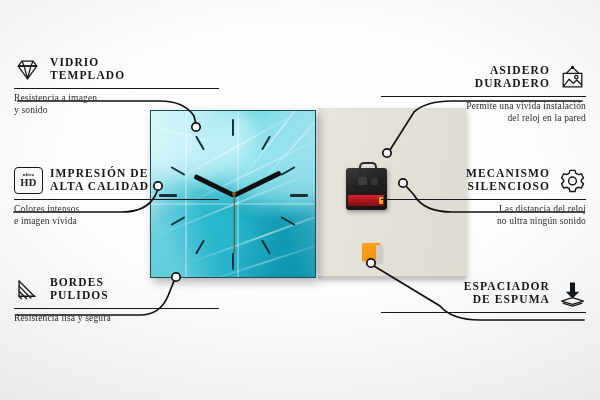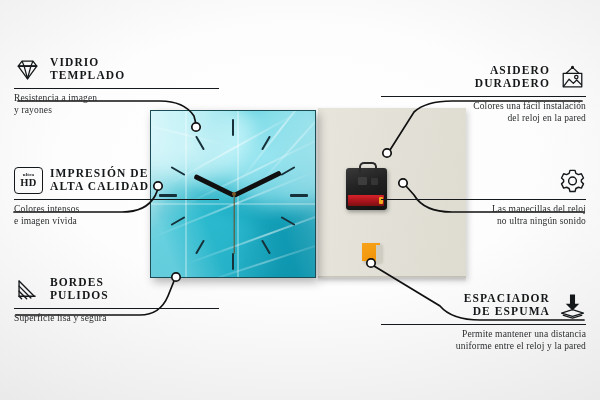--- a/index.html
+++ b/index.html
@@ -334,21 +334,21 @@
           <path d="M9.5 6 L12 12 L16 27 L20 12 L22.5 6"></path>
           <path d="M5 12 H27"></path>
         </svg>
       </span>
       <span class="f-title">
         <span>VIDRIO</span><br><span>TEMPLADO</span>
       </span>
     </div>
     <div class="f-rule"></div>
     <div class="f-desc">
-      <span>Resistencia a imagen</span><br><span>y rayones</span>
+      <span>Resistencia a imagen</span><br><span>y sonido</span>
     </div>
   </div>
 
   <div class="feature left" style="left:14px; top:163px;">
     <div class="f-head">
       <span class="f-icon">
         <span class="hd-badge">
           <span class="u">ultra</span>
           <span class="h">HD</span>
         </span>
@@ -373,72 +373,72 @@
           <path d="M6 24 L9 27"></path>
           <path d="M25 24 H6 V6"></path>
         </svg>
       </span>
       <span class="f-title">
         <span>BORDES</span><br><span>PULIDOS</span>
       </span>
     </div>
     <div class="f-rule"></div>
     <div class="f-desc">
-      <span>Superficie lisa y segura</span>
+      <span>Resistencia lisa y segura</span>
     </div>
   </div>
 
   <div class="feature right" style="left:381px; top:60px;">
     <div class="f-head">
       <span class="f-icon">
         <svg viewBox="0 0 32 32" fill="none" stroke="currentColor" stroke-width="1.5" stroke-linejoin="round">
           <rect x="5" y="11" width="22" height="16"></rect>
           <path d="M16 4 L8.5 11 M16 4 L23.5 11"></path>
           <circle cx="16" cy="4" r="1.1" fill="currentColor"></circle>
           <path d="M5 27 L12 18 L17 23 L21 19 L27 25"></path>
           <circle cx="20.5" cy="15.5" r="2"></circle>
         </svg>
       </span>
       <span class="f-title">
         <span>ASIDERO</span><br><span>DURADERO</span>
       </span>
     </div>
     <div class="f-rule"></div>
     <div class="f-desc">
-      <span>Colores una fácil instalación</span><br><span>del reloj en la pared</span>
+      <span>Permite una vívida instalación</span><br><span>del reloj en la pared</span>
     </div>
   </div>
 
   <div class="feature right" style="left:381px; top:163px;">
     <div class="f-head">
       <span class="f-icon">
         <svg viewBox="0 0 32 32" fill="none" stroke="currentColor" stroke-width="1.7" stroke-linejoin="round">
           <path d="M13 4 H19 L20 7.5 L23 9 L26.5 8 L29 13 L26.5 15.5 V17.5 L29 20 L26.5 25 L23 24 L20 25.5 L19 29 H13 L12 25.5 L9 24 L5.5 25 L3 20 L5.5 17.5 V15.5 L3 13 L5.5 8 L9 9 L12 7.5 Z"></path>
           <circle cx="16" cy="16.5" r="4.6"></circle>
         </svg>
       </span>
+      <span class="f-title">
+        <span>MECANISMO</span><br><span>SILENCIOSO</span>
+      </span>
     </div>
     <div class="f-rule"></div>
     <div class="f-desc">
-      <span>Las manecillas del reloj</span><br><span>no ultra ningún sonido</span>
-    </div>
-  </div>
-
-  <div class="feature right" style="left:381px; top:288px;">
+      <span>Las distancia del reloj</span><br><span>no ultra ningún sonido</span>
+    </div>
+  </div>
+
+  <div class="feature right" style="left:381px; top:276px;">
     <div class="f-head">
       <span class="f-icon">
         <svg viewBox="0 0 32 32" fill="none" stroke="currentColor" stroke-width="1.5" stroke-linejoin="round">
           <path d="M13 3 H19 V14 H24 L16 22 L8 14 H13 Z" fill="currentColor" stroke="none"></path>
           <path d="M16 21 L29 25 L16 29 L3 25 Z"></path>
           <path d="M4.5 27.5 L16 31 L27.5 27.5"></path>
         </svg>
       </span>
       <span class="f-title">
         <span>ESPACIADOR</span><br><span>DE ESPUMA</span>
       </span>
     </div>
     <div class="f-rule"></div>
-    <div class="f-desc">
-      <span>Permite mantener una distancia</span><br><span>uniforme entre el reloj y la pared</span>
-    </div>
   </div>
 
 </div>
 
 </body></html>

